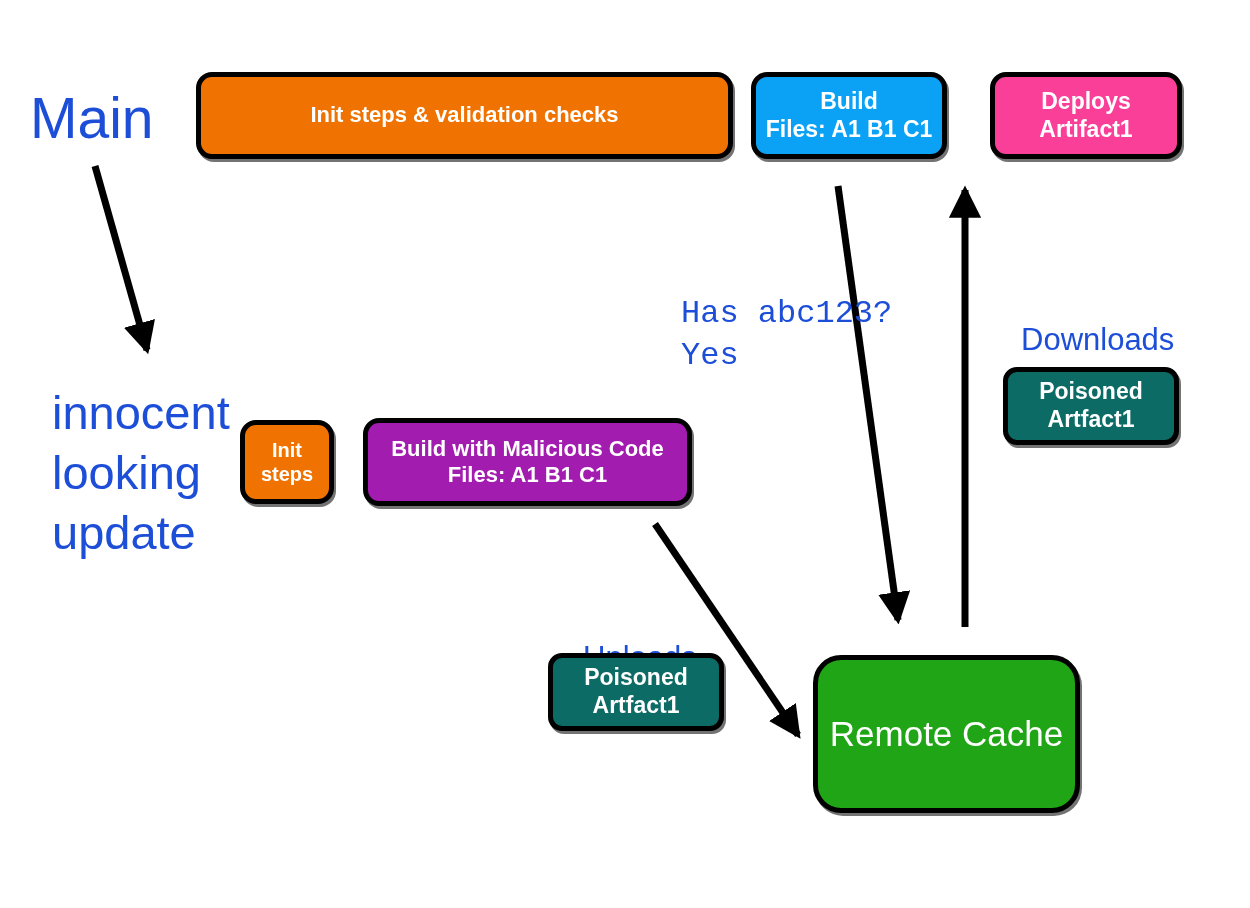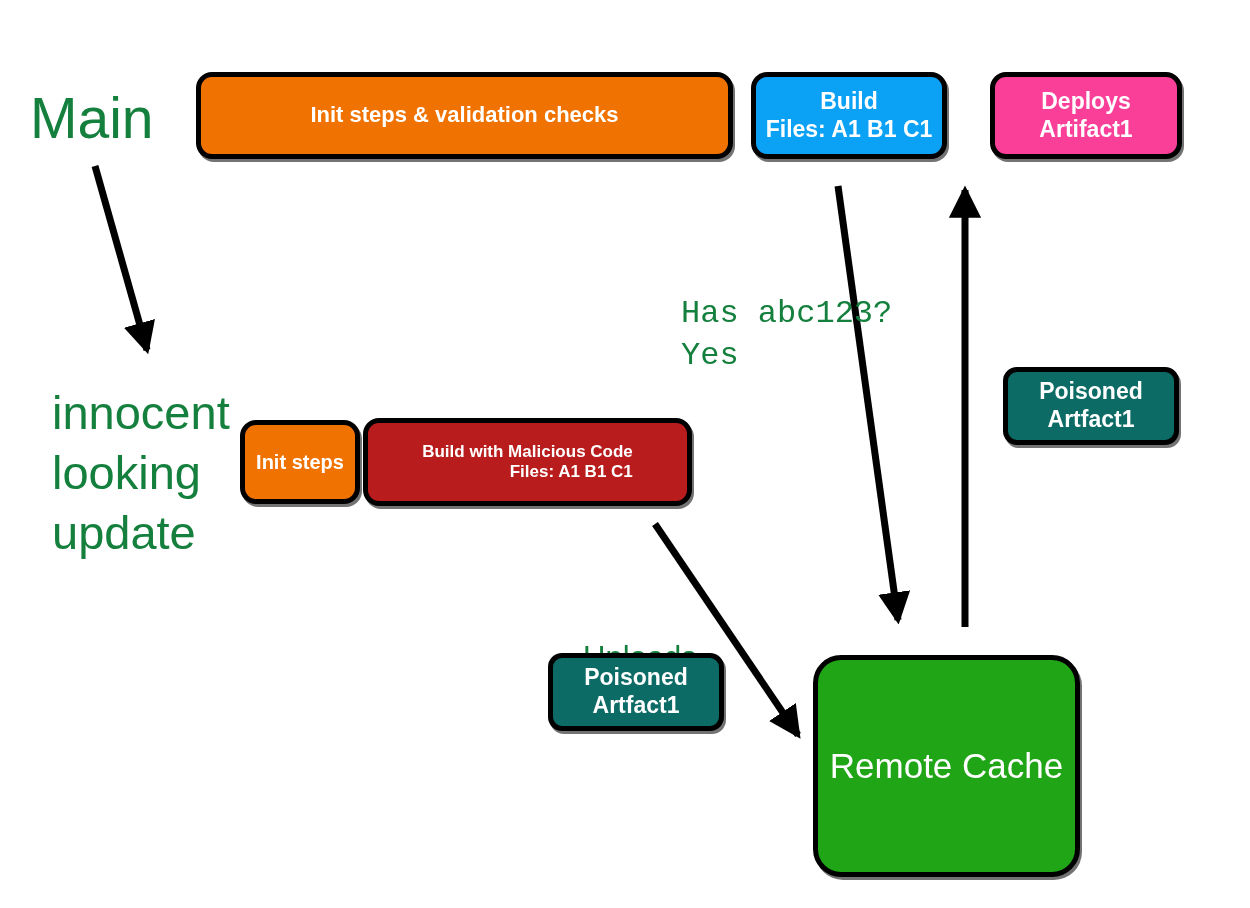--- a/index.html
+++ b/index.html
@@ -14,21 +14,21 @@
     position: relative;
     width: 1250px;
     height: 908px;
     background: #ffffff;
     overflow: hidden;
   }
 
   
   .plain-label {
     position: absolute;
-    color: #15803d;
+    color: #1d4ed8;
     font-family: "Liberation Sans", sans-serif;
     font-weight: 400;
     white-space: pre;
     line-height: 1.08;
   }
   .label-main {
     left: 30px;
     top: 88px;
     font-size: 57px;
   }
@@ -84,50 +84,49 @@
   }
   .node-build-main {
     left: 751px;  top: 72px;
     width: 196px; height: 87px;
     border-radius: 16px;
     background: #0BA2F6;
     font-size: 23px;
   }
   .node-init-branch {
     left: 240px;  top: 420px;
-    width: 120px; height: 84px;
+    width: 94px; height: 84px;
     border-radius: 16px;
     background: #F07200;
     font-size: 20px;
   }
   .node-build-branch {
     left: 363px;  top: 418px;
     width: 329px; height: 88px;
     border-radius: 16px;
-    background: #b91c1c;
-    font-size: 17px;
-    text-align: right;
+    background: #a21caf;
+    font-size: 22px;
   }
   .node-poisoned-down {
     left: 1003px; top: 367px;
     width: 176px; height: 78px;
     border-radius: 14px;
     background: #0D6B66;
     font-size: 23px;
   }
   .node-poisoned-up {
     left: 548px;  top: 653px;
     width: 176px; height: 78px;
     border-radius: 14px;
     background: #0D6B66;
     font-size: 23px;
   }
   .node-remote-cache {
     left: 813px;  top: 655px;
-    width: 267px; height: 222px;
+    width: 267px; height: 158px;
     border-radius: 28px;
     background: #1FA515;
     font-size: 35px;
     font-weight: 500;
   }
 
   
   #arrow-layer {
     position: absolute;
     left: 0; top: 0;
@@ -159,20 +158,21 @@
 
   <div class="plain-label label-main">Main</div>
 
   <div class="plain-label label-innocent">innocent
 looking
 update</div>
 
   <div class="plain-label label-hasabc">Has abc123?
 Yes</div>
 
+  <div class="plain-label label-downloads">Downloads</div>
 
   <div class="plain-label label-uploads">Uploads</div>
 
   <div class="node node-init-main">Init steps &amp; validation checks</div>
 
   <div class="node node-build-main">Build
 Files: A1  B1  C1</div>
 
   <div class="node node-deploys-artifact" style="left:983px; top:72px; width:192px; height:87px; border-radius:16px; background:#FA3F99; font-size:23px;margin-left:7px;">Deploys
 Artifact1</div>

